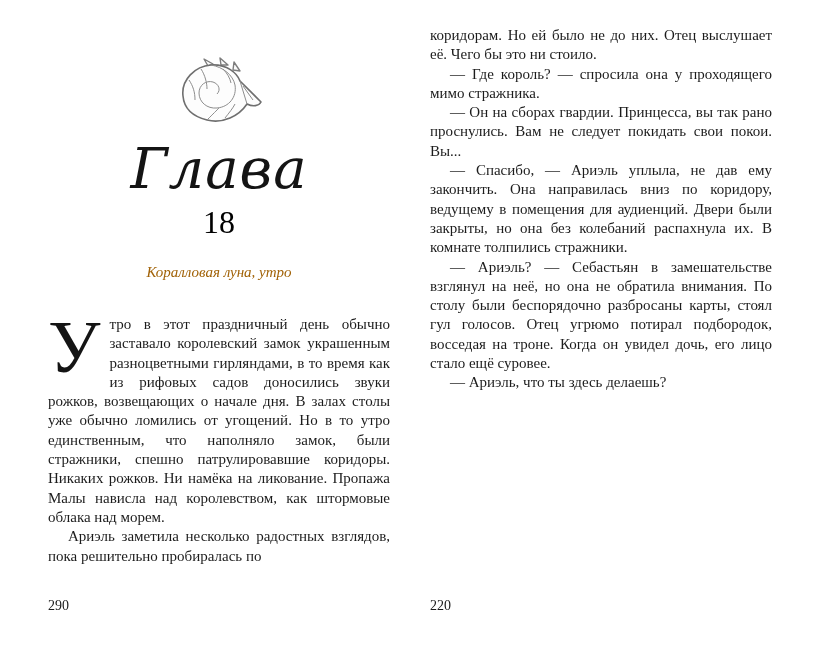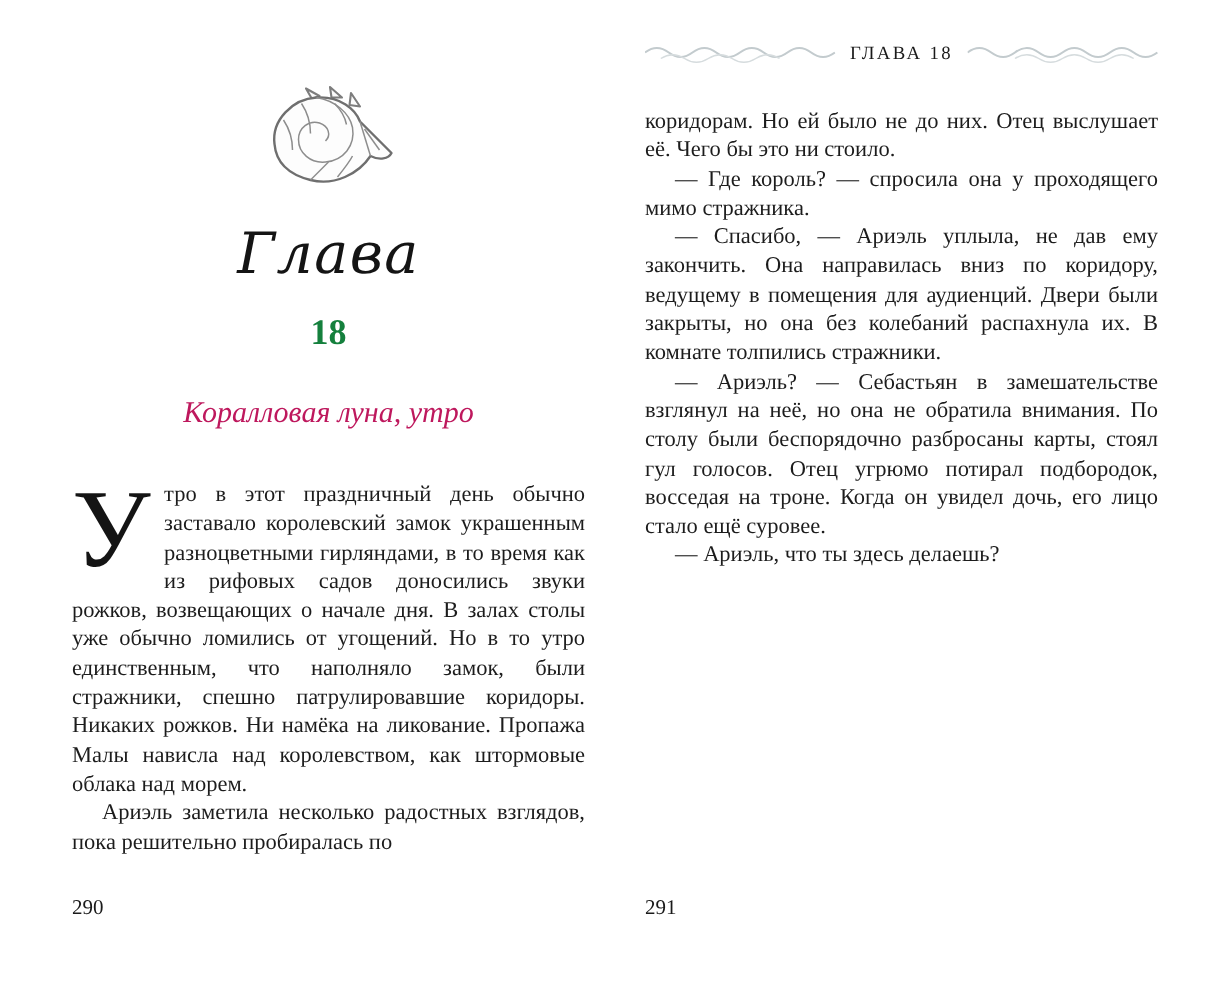--- a/index.html
+++ b/index.html
@@ -26,39 +26,39 @@
   .shell-wrap {
     margin-top: 54px;
     height: 76px;
     display: flex; align-items: center; justify-content: center;
   }
   .chapter-word {
     margin-top: 14px;
     text-align: center;
     font-family: "DejaVu Serif", serif;
     font-style: italic;
-    font-size: 38px;
+    font-size: 56px;
     line-height: 50px;
     letter-spacing: 1px;
     color: #141414;
   }
   .chapter-number {
     margin-top: 10px;
     text-align: center;
-    font-weight: bold;
-    font-size: 24px;
+    font-weight: normal;
+    font-size: 32px;
     line-height: 36px;
-    color: #15803d;
+    color: #000000;
   }
   .chapter-subtitle {
     margin-top: 24px;
     text-align: center;
     font-style: italic;
-    font-size: 20px;
-    color: #be185d;
+    font-size: 15px;
+    color: #a16207;
   }
 
   
   .running-header {
     margin-top: 24px;
     height: 22px;
     display: flex; align-items: center;
     gap: 10px;
   }
   .running-header .wave { flex: 1; height: 16px; }
@@ -137,36 +137,26 @@
     <div class="page-body">
       <p><span class="dropcap">У</span><span>тро в этот праздничный день обычно заставало королевский замок украшенным разноцветными гирляндами, в то время как из рифовых садов доносились звуки рожков, возвещающих о начале дня. В залах столы уже обычно ломились от угощений. Но в то утро единственным, что наполняло замок, были стражники, спешно патрулировавшие коридоры. Никаких рожков. Ни намёка на ликование. Пропажа Малы нависла над королевством, как штормовые облака над морем.</span></p>
       <p class="indent">Ариэль заметила несколько радостных взглядов, пока решительно пробиралась по</p>
     </div>
 
     <div class="page-num">290</div>
   </div>
 
   <div class="page page--right">
 
-    <div class="running-header">
-      <svg class="wave" preserveAspectRatio="none" viewBox="0 0 120 16">
-        <path d="M0 8 Q7.5 2 15 8 T30 8 T45 8 T60 8 T75 8 T90 8 T105 8 T120 8" fill="none" stroke="#c3cbce" stroke-width="1.3"></path>
-        <path d="M10 12 Q17.5 7 25 12 T40 12 T55 12 T70 12 T85 12" fill="none" stroke="#d6dcde" stroke-width="1"></path>
-      </svg>
-      <span class="header-text">ГЛАВА 18</span>
-      <svg class="wave" preserveAspectRatio="none" viewBox="0 0 120 16">
-        <path d="M0 8 Q7.5 2 15 8 T30 8 T45 8 T60 8 T75 8 T90 8 T105 8 T120 8" fill="none" stroke="#c3cbce" stroke-width="1.3"></path>
-        <path d="M30 12 Q37.5 7 45 12 T60 12 T75 12 T90 12 T105 12" fill="none" stroke="#d6dcde" stroke-width="1"></path>
-      </svg>
-    </div>
 
     <div class="page-body">
       <p>коридорам. Но ей было не до них. Отец выслушает её. Чего бы это ни стоило.</p>
       <p class="indent">— Где король? — спросила она у проходящего мимо стражника.</p>
+      <p class="indent">— Он на сборах гвардии. Принцесса, вы так рано проснулись. Вам не следует покидать свои покои. Вы...</p>
       <p class="indent">— Спасибо, — Ариэль уплыла, не дав ему закончить. Она направилась вниз по коридору, ведущему в помещения для аудиенций. Двери были закрыты, но она без колебаний распахнула их. В комнате толпились стражники.</p>
       <p class="indent">— Ариэль? — Себастьян в замешательстве взглянул на неё, но она не обратила внимания. По столу были беспорядочно разбросаны карты, стоял гул голосов. Отец угрюмо потирал подбородок, восседая на троне. Когда он увидел дочь, его лицо стало ещё суровее.</p>
       <p class="indent">— Ариэль, что ты здесь делаешь?</p>
     </div>
 
-    <div class="page-num">291</div>
+    <div class="page-num">220</div>
   </div>
 
 </div>
 
 </body></html>

